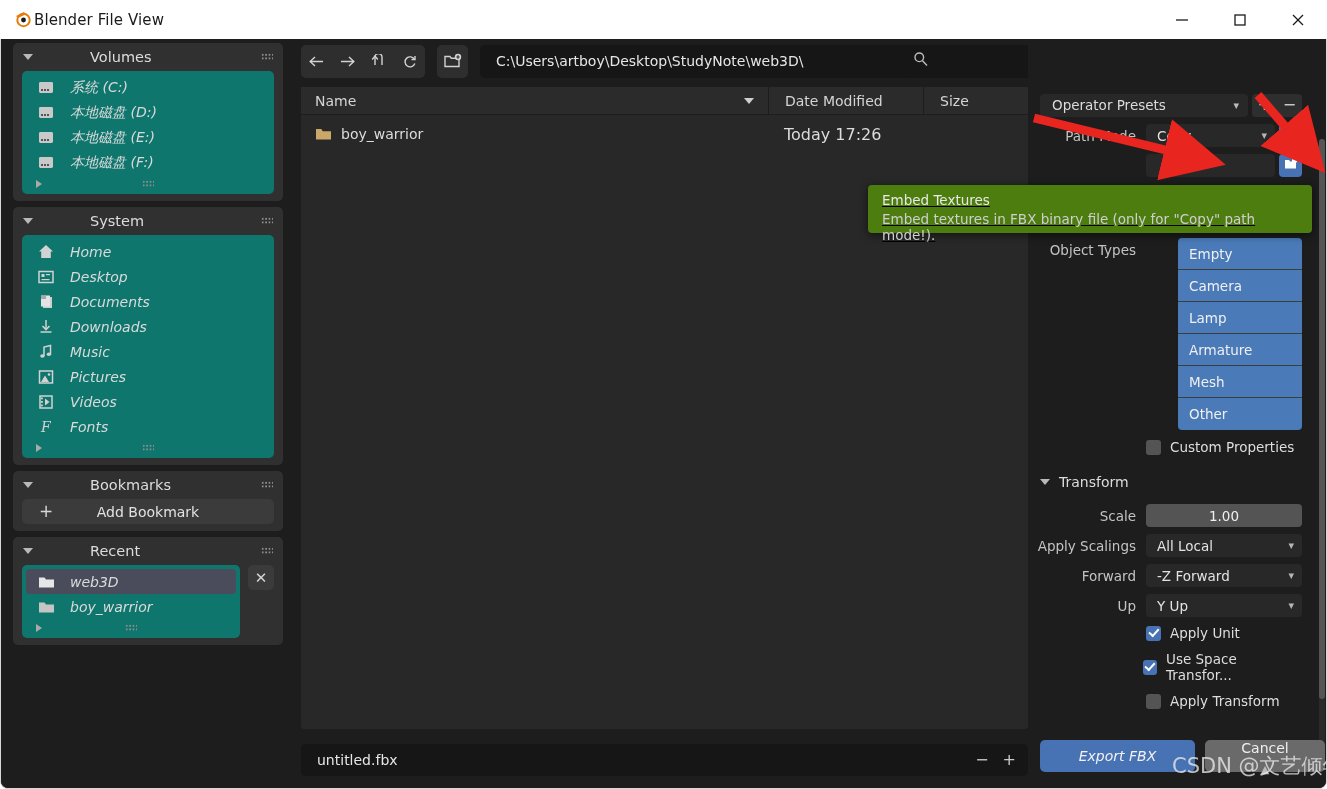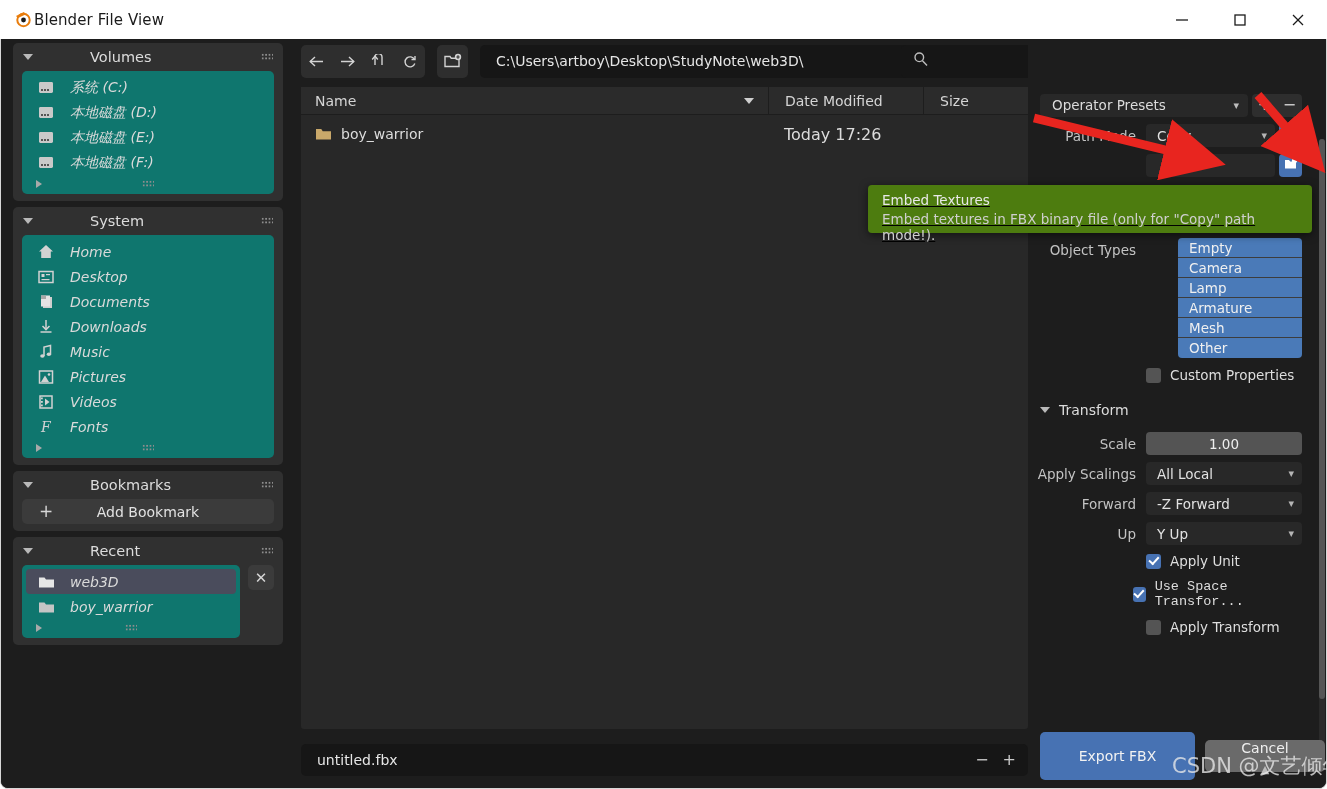--- a/index.html
+++ b/index.html
@@ -183,43 +183,43 @@
     display: flex; align-items: center; justify-content: center;
   }
   .chkbox.on { background: #4772b3; }
   .chkbox.on::after {
     content: ""; width: 4px; height: 8px; border: solid #fff; border-width: 0 2px 2px 0;
     transform: rotate(42deg) translate(-1px,-1px);
   }
   .chk-label { font-size: 13.5px; color: #dedede; }
   .objtypes { flex: 1; }
   .ot-item {
-    height: 20px; background: #4a7ab8; color: #f0f0f0; font-size: 13.5px;
+    height: 32px; background: #4a7ab8; color: #f0f0f0; font-size: 13.5px;
     display: flex; align-items: center; padding-left: 11px; border-bottom: 1px solid #3d3d3d;
   }
   .ot-item:first-child { border-top-left-radius: 4px; border-top-right-radius: 4px; }
   .ot-item:last-child { border-bottom-left-radius: 4px; border-bottom-right-radius: 4px; border-bottom: none; }
   .section-head { display: flex; align-items: center; height: 30px; margin: 12px 0 0 12px; }
   .section-head .tri2 {
     width: 0; height: 0; margin-right: 9px;
     border-left: 5px solid transparent; border-right: 5px solid transparent;
     border-top: 6px solid #b9b9b9;
   }
   .section-title { font-size: 14px; color: #dcdcdc; }
   .rp-scroll {
     position: absolute; right: 3px; top: 100px; width: 6px; height: 605px;
     background: #2a2a2a; border-radius: 3px;
   }
   .rp-scroll .thumb { position: absolute; top: 0; left: 0; width: 6px; height: 560px; background: #555; border-radius: 3px; }
 
   .rp-bottom { position: absolute; left: 0; top: 700px; width: 300px; height: 34px; display: flex; align-items: center; }
   .export-btn {
-    width: 155px; height: 48px; background: #4772b3; border-radius: 5px;
+    width: 155px; height: 32px; background: #4772b3; border-radius: 5px;
     display: flex; align-items: center; justify-content: center;
-    color: #f2f2f2; font-size: 14px; margin-left: 12px;
+    color: #f2f2f2; font-size: 14px; margin-left: 12px; font-style: italic;
   }
   .cancel-btn {
     width: 120px; height: 32px; background: #6a6a6a; border-radius: 5px;
     display: flex; align-items: flex-start; justify-content: center;
     color: #efefef; font-size: 14px; margin-left: 10px; position: relative;
   }
   .caret-up {
     position: absolute; bottom: -4px; left: 50%; transform: translateX(-50%);
     color: #bdbdbd; font-size: 11px;
   }
@@ -747,21 +747,21 @@
           <div class="pfield">
             <span>Y Up</span>
             <span class="chev">▾</span>
           </div>
         </div>
         <div class="chk-row" style="margin-top:8px;">
           <span class="plabel"></span>
           <span class="chkbox on"></span>
           <span class="chk-label">Apply Unit</span>
         </div>
-        <div class="chk-row" style="margin-top:10px;font-family:Liberation Mono, monospace;">
+        <div class="chk-row" style="margin-top:10px;">
           <span class="plabel"></span>
           <span class="chkbox on"></span>
           <span class="chk-label">Use Space Transfor...</span>
         </div>
         <div class="chk-row" style="margin-top:10px;">
           <span class="plabel"></span>
           <span class="chkbox"></span>
           <span class="chk-label">Apply Transform</span>
         </div>
       </div>

